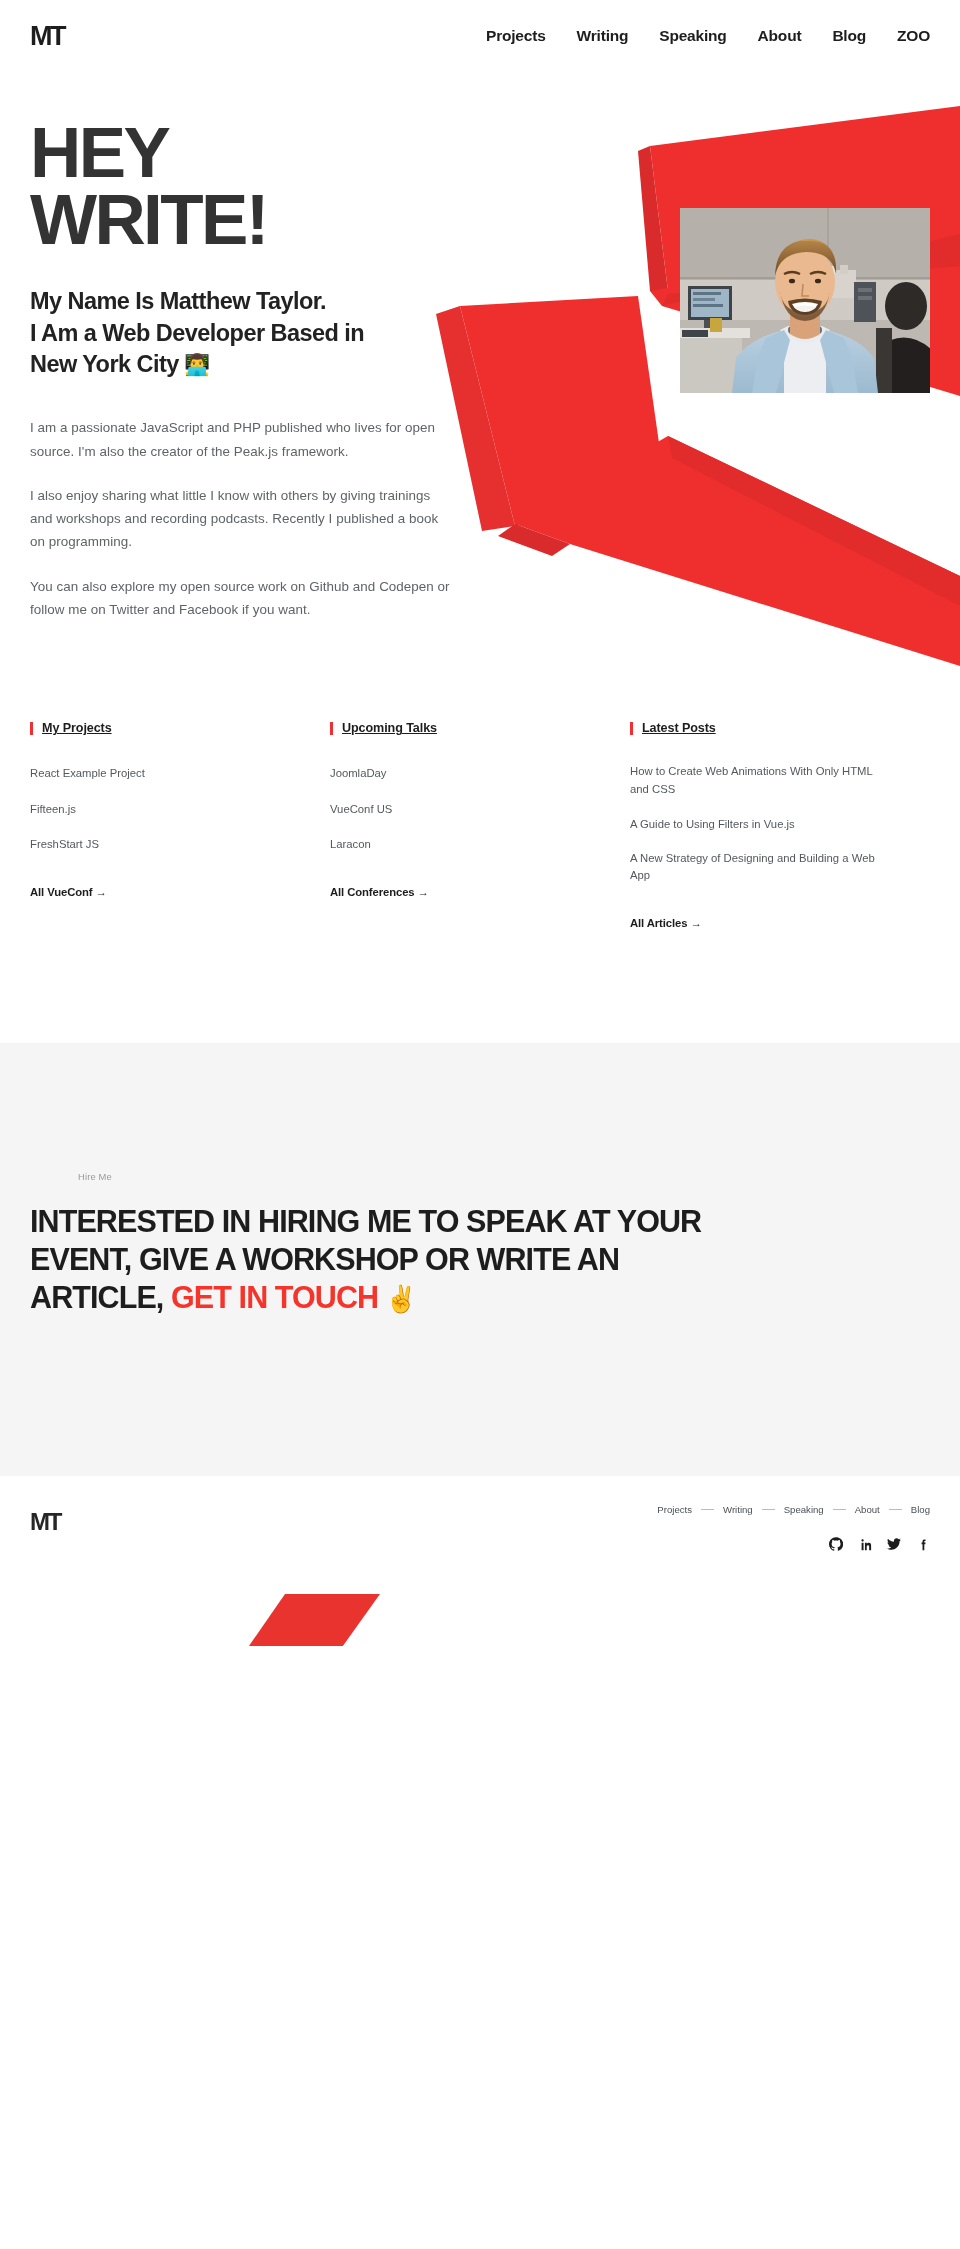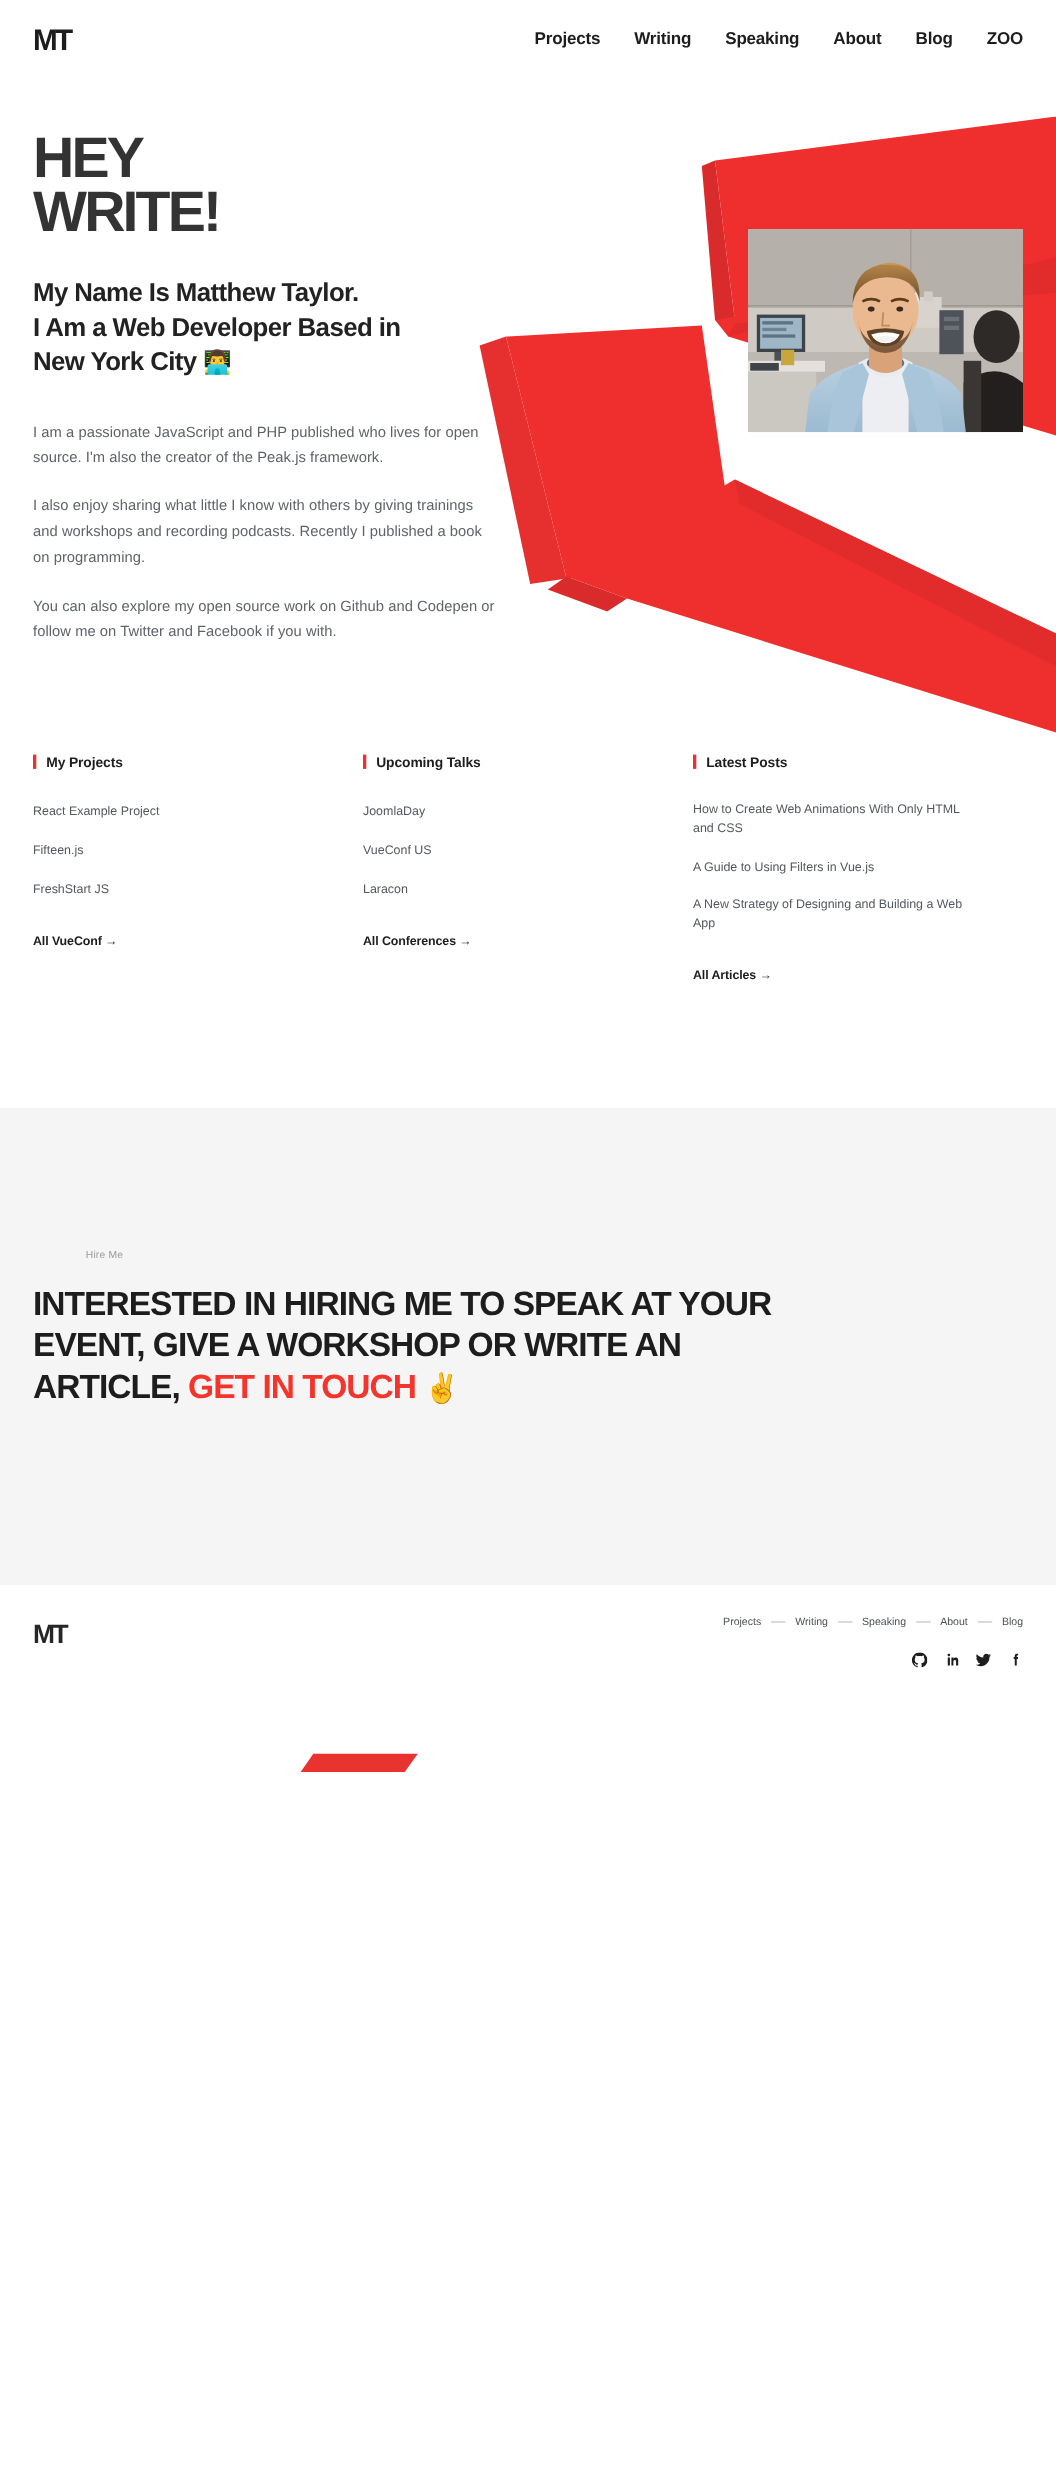--- a/index.html
+++ b/index.html
@@ -67,21 +67,21 @@
   
   .hero {
     position: relative;
     z-index: 20;
     padding: 48px 30px 0 30px;
     display: flex;
     align-items: flex-start;
   }
   .hero-left { width: 470px; }
   .hero-title {
-    font-size: 52px;
+    font-size: 71px;
     font-weight: 900;
     line-height: 0.94;
     letter-spacing: -2.6px;
     color: #333333;
     margin-bottom: 33px;
   }
   .hero-sub {
     font-size: 23.5px;
     font-weight: 800;
     line-height: 1.33;
@@ -133,20 +133,21 @@
     width: 3px;
     height: 13px;
     background: #f03030;
     flex: 0 0 auto;
   }
   .col-head-label {
     font-size: 12.6px;
     font-weight: 800;
     color: #1d1d1d;
     letter-spacing: -0.1px;
+    text-decoration: underline;
   }
   .col ul { list-style: none; }
   .col ul li { margin-bottom: 16px; }
   .col ul li a {
     font-size: 11.3px;
     line-height: 1.55;
     color: #54585e;
     text-decoration: none;
     display: inline-block;
     max-width: 250px;
@@ -288,21 +289,21 @@
       </h1>
       <h2 class="hero-sub">
         <span>My Name Is Matthew Taylor.</span><br>
         <span>I Am a Web Developer Based in</span><br>
         <span>New York City</span>
         <span class="emoji">👨‍💻</span>
       </h2>
       <div class="hero-body">
         <p>I am a passionate JavaScript and PHP published who lives for open source. I'm also the creator of the Peak.js framework.</p>
         <p>I also enjoy sharing what little I know with others by giving trainings and workshops and recording podcasts. Recently I published a book on programming.</p>
-        <p>You can also explore my open source work on Github and Codepen or follow me on Twitter and Facebook if you with.</p>
+        <p>You can also explore my open source work on Github and Codepen or follow me on Twitter and Facebook if you want.</p>
       </div>
     </div>
 
     <div class="hero-photo">
       <svg viewBox="0 0 250 185" aria-hidden="true">
         <defs>
           <clipPath id="photoClip">
               <rect x="0" y="0" width="250" height="185"></rect>
             </clipPath>
           <linearGradient id="wallG" x1="0" y1="0" x2="0" y2="1">

